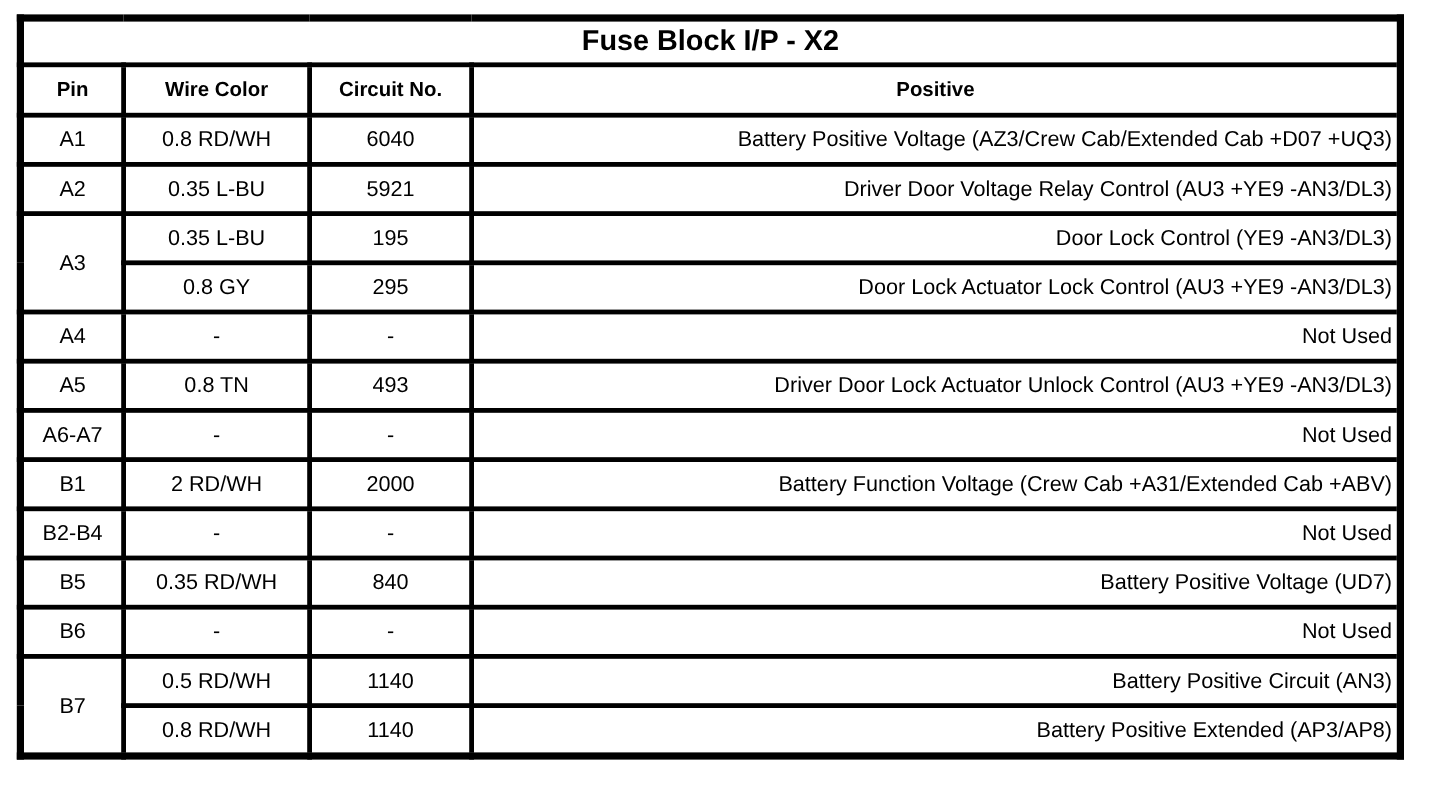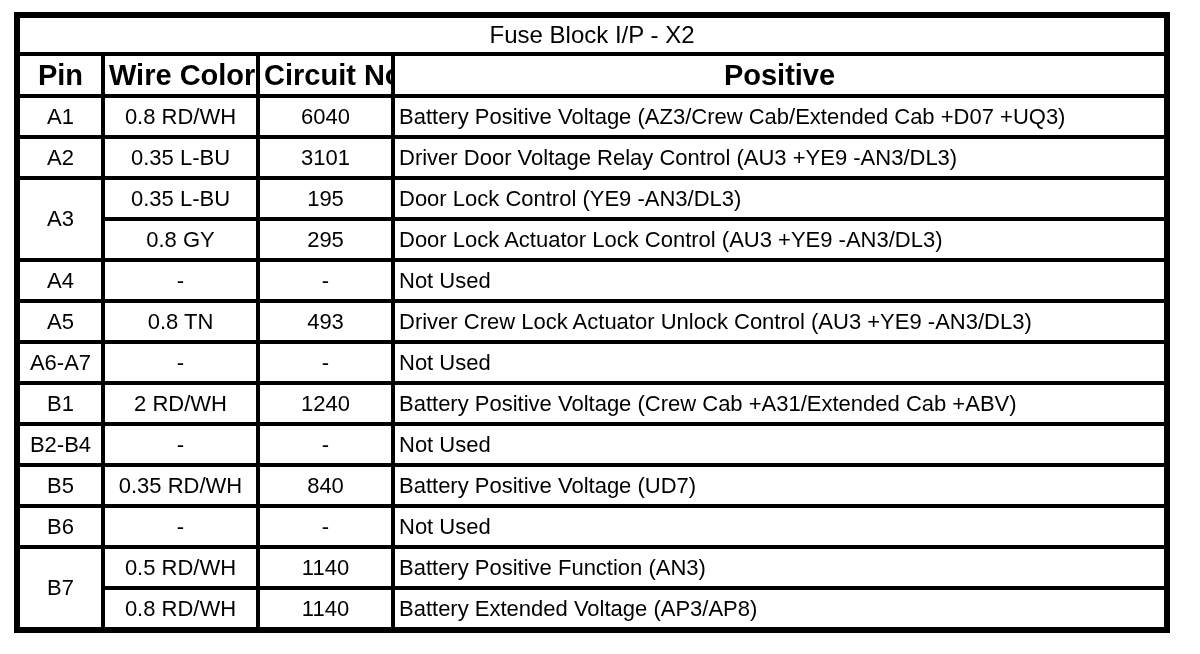--- a/index.html
+++ b/index.html
@@ -19,49 +19,49 @@
   }
   table.fuse {
     border-collapse: collapse;
     table-layout: fixed;
     width: 1150px;
     background: #ffffff;
   }
   table.fuse td, table.fuse th {
     border: 4px solid #000000;
     background: #ffffff;
-    font-size: 22px;
+    font-size: 18px;
     line-height: 1.05;
     padding: 2px 4px;
     overflow: hidden;
     white-space: nowrap;
   }
   table.fuse {
     border: 6px solid #000000;
   }
   tr.title-row td {
     height: 30px;
-    font-weight: normal;
+    font-weight: bold;
     font-size: 24px;
     text-align: center;
   }
   tr.header-row th {
     height: 34px;
     font-weight: bold;
-    font-size: 29px;
+    font-size: 17px;
     text-align: center;
   }
   tr.data-row td {
     height: 33px;
   }
   td.c {
     text-align: center;
   }
   td.fn {
-    text-align: left;
+    text-align: right;
     padding-left: 7px;
   }
   col.pin-col     { width: 86px; }
   col.wire-col    { width: 155px; }
   col.circuit-col { width: 135px; }
   col.fn-col      { width: 774px; }
 </style>
 </head>
 <body>
 
@@ -85,21 +85,21 @@
       </tr>
     <tr class="data-row">
           <td class="c">A1</td>
           <td class="c">0.8 RD/WH</td>
           <td class="c">6040</td>
           <td class="fn">Battery Positive Voltage (AZ3/Crew Cab/Extended Cab +D07 +UQ3)</td>
         </tr>
         <tr class="data-row">
           <td class="c">A2</td>
           <td class="c">0.35 L-BU</td>
-          <td class="c">3101</td>
+          <td class="c">5921</td>
           <td class="fn">Driver Door Voltage Relay Control (AU3 +YE9 -AN3/DL3)</td>
         </tr>
         <tr class="data-row">
           <td class="c" rowspan="2">A3</td>
           <td class="c">0.35 L-BU</td>
           <td class="c">195</td>
           <td class="fn">Door Lock Control (YE9 -AN3/DL3)</td>
         </tr>
         <tr class="data-row">
           <td class="c">0.8 GY</td>
@@ -109,33 +109,33 @@
         <tr class="data-row">
           <td class="c">A4</td>
           <td class="c">-</td>
           <td class="c">-</td>
           <td class="fn">Not Used</td>
         </tr>
         <tr class="data-row">
           <td class="c">A5</td>
           <td class="c">0.8 TN</td>
           <td class="c">493</td>
-          <td class="fn">Driver Crew Lock Actuator Unlock Control (AU3 +YE9 -AN3/DL3)</td>
+          <td class="fn">Driver Door Lock Actuator Unlock Control (AU3 +YE9 -AN3/DL3)</td>
         </tr>
         <tr class="data-row">
           <td class="c">A6-A7</td>
           <td class="c">-</td>
           <td class="c">-</td>
           <td class="fn">Not Used</td>
         </tr>
         <tr class="data-row">
           <td class="c">B1</td>
           <td class="c">2 RD/WH</td>
-          <td class="c">1240</td>
-          <td class="fn">Battery Positive Voltage (Crew Cab +A31/Extended Cab +ABV)</td>
+          <td class="c">2000</td>
+          <td class="fn">Battery Function Voltage (Crew Cab +A31/Extended Cab +ABV)</td>
         </tr>
         <tr class="data-row">
           <td class="c">B2-B4</td>
           <td class="c">-</td>
           <td class="c">-</td>
           <td class="fn">Not Used</td>
         </tr>
         <tr class="data-row">
           <td class="c">B5</td>
           <td class="c">0.35 RD/WH</td>
@@ -145,22 +145,22 @@
         <tr class="data-row">
           <td class="c">B6</td>
           <td class="c">-</td>
           <td class="c">-</td>
           <td class="fn">Not Used</td>
         </tr>
         <tr class="data-row">
           <td class="c" rowspan="2">B7</td>
           <td class="c">0.5 RD/WH</td>
           <td class="c">1140</td>
-          <td class="fn">Battery Positive Function (AN3)</td>
+          <td class="fn">Battery Positive Circuit (AN3)</td>
         </tr>
         <tr class="data-row">
           <td class="c">0.8 RD/WH</td>
           <td class="c">1140</td>
-          <td class="fn">Battery Extended Voltage (AP3/AP8)</td>
+          <td class="fn">Battery Positive Extended (AP3/AP8)</td>
         </tr>
       </tbody>
   </table>
 </div>
 
 </body></html>

